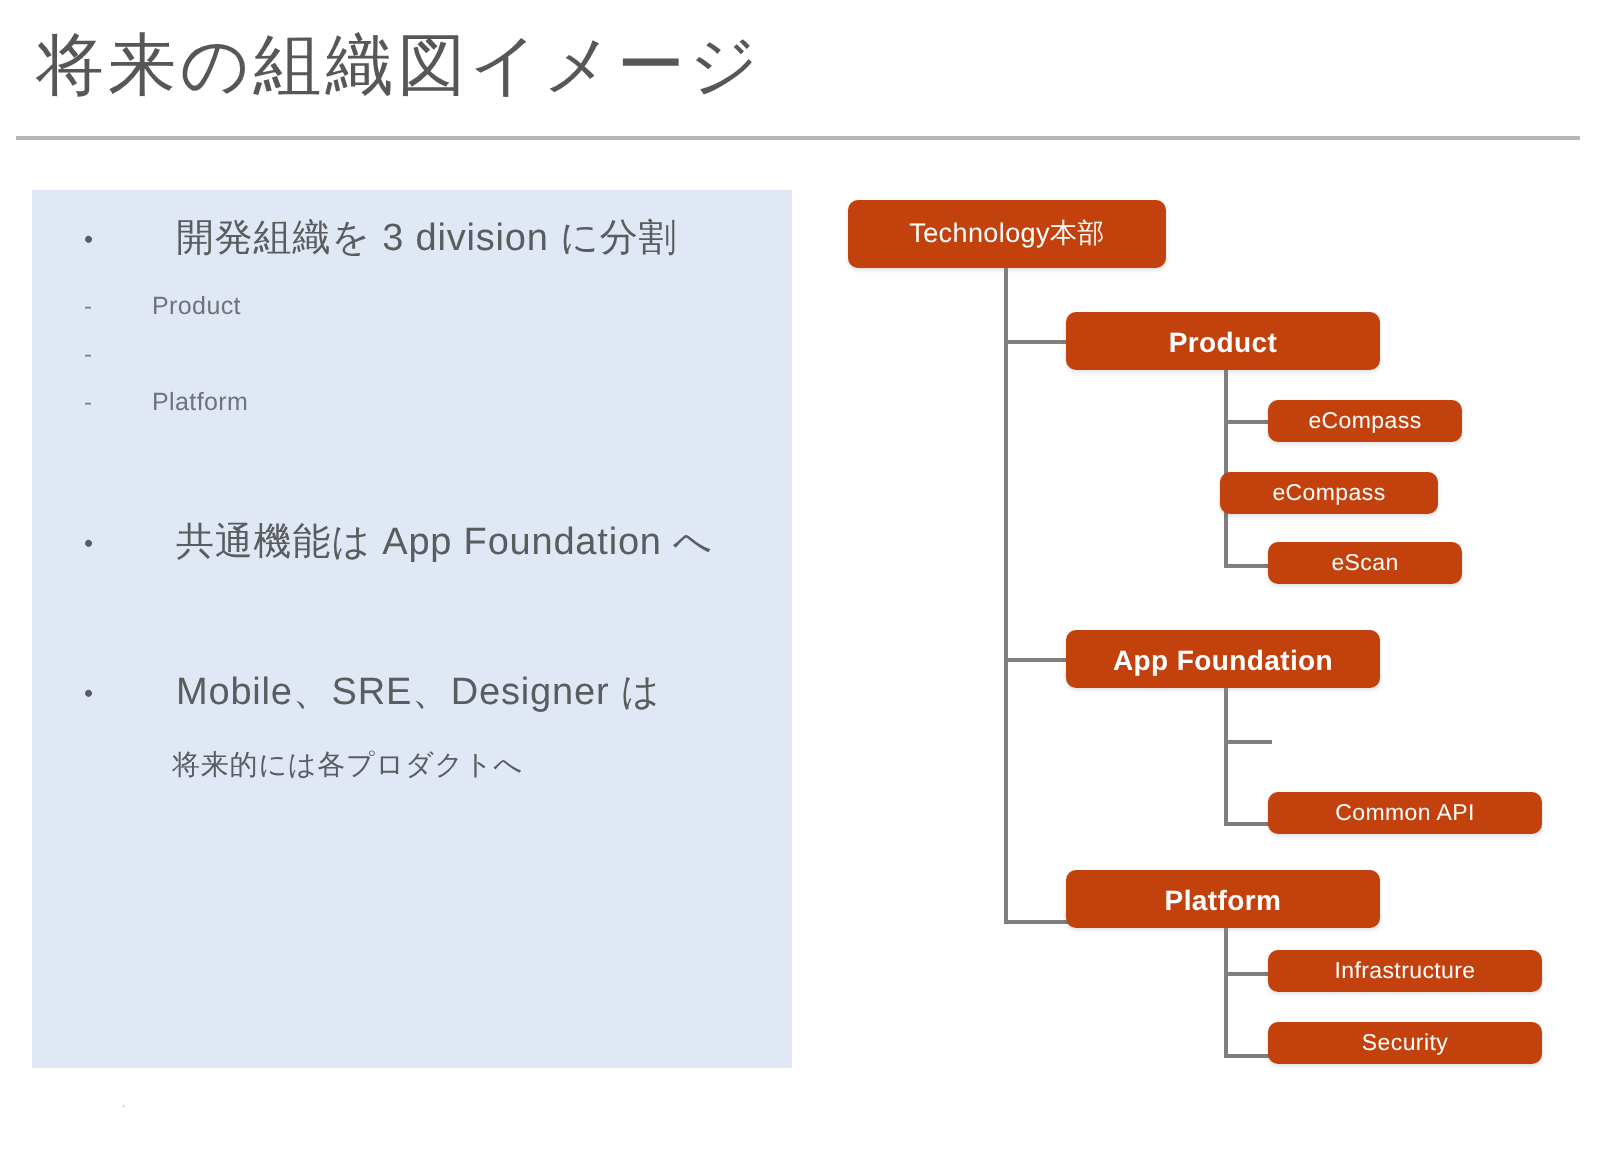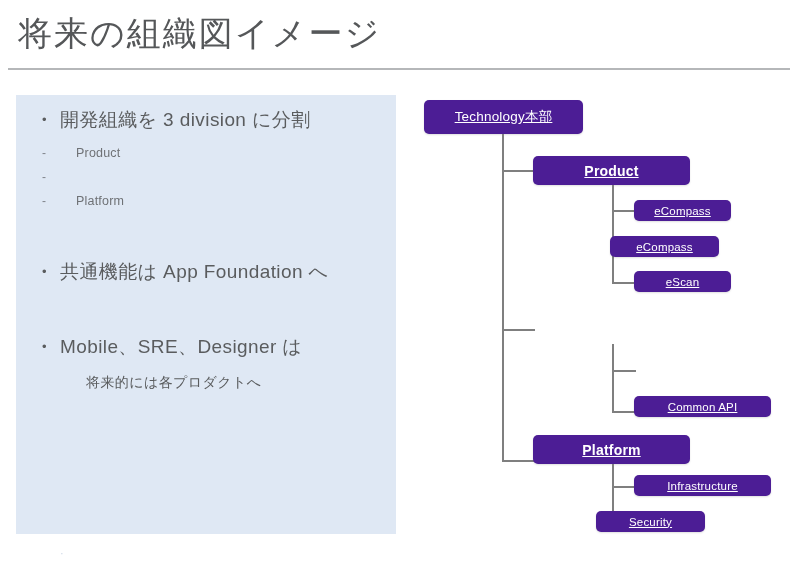--- a/index.html
+++ b/index.html
@@ -58,20 +58,21 @@
     line-height: 26px;
     color: #5a5c5e;
     text-align: left;
   }
   .bullet-main-text {
     font-size: 19px;
     line-height: 26px;
     color: #5a5c5e;
     letter-spacing: 0.4px;
     white-space: nowrap;
+    margin-left: 28px;
   }
   .sub-row {
     position: absolute;
     display: flex;
     align-items: flex-start;
   }
   .sub-dash {
     width: 34px;
     flex: 0 0 34px;
     font-size: 12px;
@@ -111,30 +112,29 @@
     height: 576px;
     pointer-events: none;
   }
   #org-chart .line {
     position: absolute;
     background: #7f7f7f;
     pointer-events: auto;
   }
   .node {
     position: absolute;
-    background: #4c1d95;
+    background: #c2410c;
     border-radius: 5px;
     color: #ffffff;
     display: flex;
     align-items: center;
     justify-content: center;
     box-sizing: border-box;
     pointer-events: auto;
     box-shadow: 0 1px 2px rgba(0,0,0,0.13);
-    text-decoration: underline;
   }
   .node-root {
     font-size: 13.5px;
     font-weight: 400;
     letter-spacing: 0.2px;
   }
   .node-div {
     font-size: 14px;
     font-weight: bold;
     letter-spacing: 0.2px;
@@ -206,34 +206,37 @@
   <div class="node node-leaf" style="left:610px; top:236px; width:109px; height:21px;">
     <span>eCompass</span>
   </div>
   <div class="line" style="left:612px; top:282px; width:24px; height:2px;"></div>
   <div class="node node-leaf" style="left:634px; top:271px; width:97px; height:21px;">
     <span>eScan</span>
   </div>
   <div class="line" style="left:612px; top:273px; width:2px; height:10px;"></div>
 
   <div class="line" style="left:502px; top:329px; width:33px; height:2px;"></div>
+  <div class="node node-div" style="left:533px; top:315px; width:157px; height:29px;">
+    <span>App Foundation</span>
+  </div>
   <div class="line" style="left:612px; top:344px; width:2px; height:69px;"></div>
   <div class="line" style="left:612px; top:370px; width:24px; height:2px;"></div>
   <div class="line" style="left:612px; top:411px; width:24px; height:2px;"></div>
   <div class="node node-leaf" style="left:634px; top:396px; width:137px; height:21px;">
     <span>Common API</span>
   </div>
 
   <div class="line" style="left:502px; top:460px; width:33px; height:2px;"></div>
   <div class="node node-div" style="left:533px; top:435px; width:157px; height:29px;">
     <span>Platform</span>
   </div>
   <div class="line" style="left:612px; top:464px; width:2px; height:65px;"></div>
   <div class="line" style="left:612px; top:486px; width:24px; height:2px;"></div>
   <div class="node node-leaf" style="left:634px; top:475px; width:137px; height:21px;align-items:center;">
     <span>Infrastructure</span>
   </div>
   <div class="line" style="left:612px; top:527px; width:24px; height:2px;"></div>
-  <div class="node node-leaf" style="left:596px; top:511px; width:109px; height:21px;">
+  <div class="node node-leaf" style="left:634px; top:511px; width:137px; height:21px;">
     <span>Security</span>
   </div>
 
 </div>
 
 </body></html>

